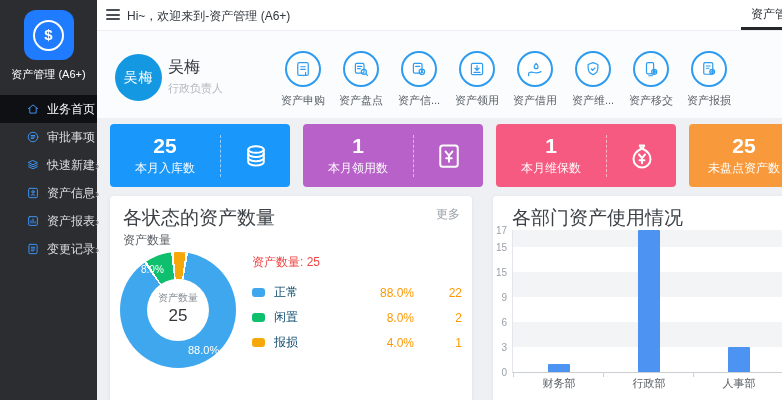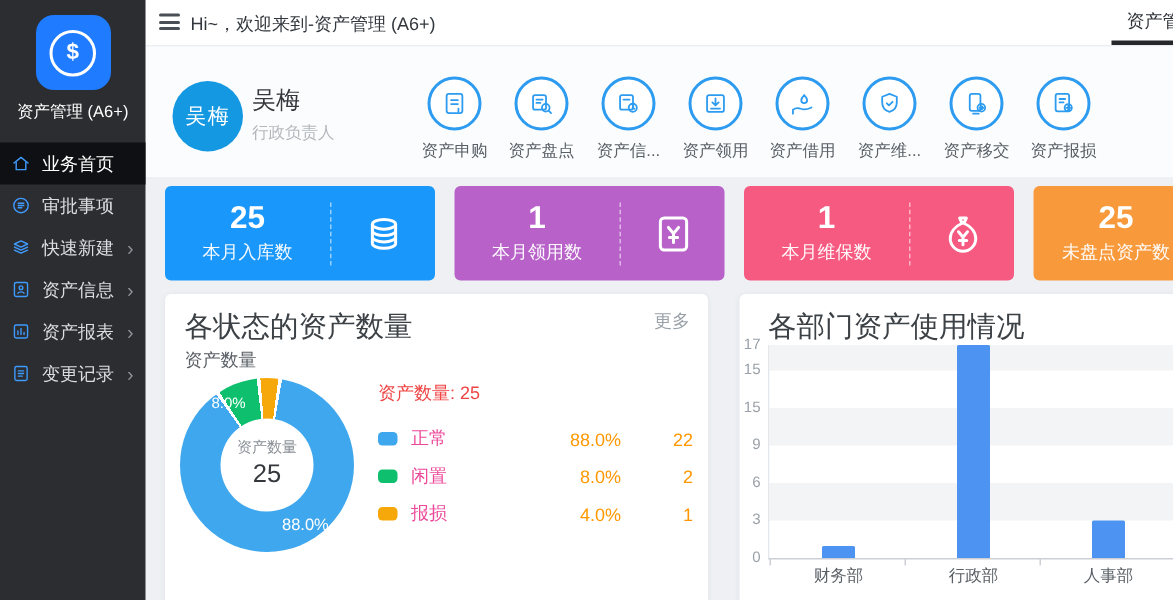--- a/index.html
+++ b/index.html
@@ -10,21 +10,21 @@
 
   
   .sidebar{position:absolute;left:0;top:0;width:97px;height:400px;background:#2b2d31;z-index:5;}
   .brand{padding-top:10px;text-align:center;}
   .brand-icon{width:50px;height:50px;border-radius:12px;background:#1f7bff;margin:0 auto;
               display:flex;align-items:center;justify-content:center;}
   .brand-ring{width:27px;height:27px;border:2.5px solid #fff;border-radius:50%;color:#fff;
               font-weight:bold;font-size:15px;line-height:26px;text-align:center;}
   .brand-title{color:#fff;font-size:11px;margin-top:7px;white-space:nowrap;}
   .menu{margin-top:13px;}
-  .menu-item{height:28px;display:flex;align-items:center;padding:0 8px 0 7px;color:#dcdee1;
+  .menu-item{height:28px;display:flex;align-items:center;padding:0 8px 0 26px;color:#dcdee1;
              font-size:12px;cursor:pointer;}
   .menu-item.active{background:#0f1013;color:#fff;}
   .mi{width:14px;height:14px;color:#3e9bff;margin-right:7px;flex:none;}
   .mi-label{white-space:nowrap;}
   .chev{margin-left:auto;color:#8e9297;font-size:13px;line-height:1;}
 
   
   .topbar{position:absolute;left:97px;top:0;right:0;height:30px;background:#fff;border-bottom:1px solid #eceef1;z-index:4;}
   .hamburger{position:absolute;left:9px;top:9px;width:14px;height:11px;cursor:pointer;}
   .hamburger i{display:block;height:2px;background:#4a4f55;margin-bottom:2.5px;border-radius:1px;}
@@ -70,21 +70,21 @@
   .donut-hole{position:absolute;left:50%;top:50%;width:62px;height:62px;margin:-31px 0 0 -31px;
               border-radius:50%;background:#fff;text-align:center;}
   .dh-label{font-size:10px;color:#8a9097;margin-top:12px;}
   .dh-value{font-size:17px;color:#34383d;margin-top:1px;}
   .pct-main{position:absolute;left:68px;top:92px;color:#fff;font-size:11px;}
   .pct-green{position:absolute;left:21px;top:12px;color:#fff;font-size:10px;}
   .legend{position:absolute;left:142px;top:58px;right:10px;}
   .legend-title{font-size:12px;color:#ef4444;margin-bottom:9px;}
   .lrow{display:flex;align-items:center;height:25px;font-size:12px;}
   .lswatch{width:13px;height:9px;border-radius:3px;flex:none;}
-  .lname{margin-left:9px;color:#ec4899;}
+  .lname{margin-left:9px;color:#0c4a6e;}
   .lpct{margin-left:auto;color:#ff9800;width:54px;text-align:right;}
   .lcount{width:48px;text-align:right;color:#ff9800;}
 
   
   .plot{position:absolute;left:19px;top:34px;width:330px;height:142px;border-bottom:1px solid #ccd0d5;
         border-left:1px solid #e3e6ea;}
   .stripe{position:absolute;left:0;right:0;}
   .bar{position:absolute;bottom:0;width:22px;border-radius:1px 1px 0 0;}
   .ylabels{position:absolute;left:0;top:34px;width:16px;height:142px;}
   .ylabel{position:absolute;right:2px;font-size:10px;color:#9aa1a8;transform:translateY(50%);}

